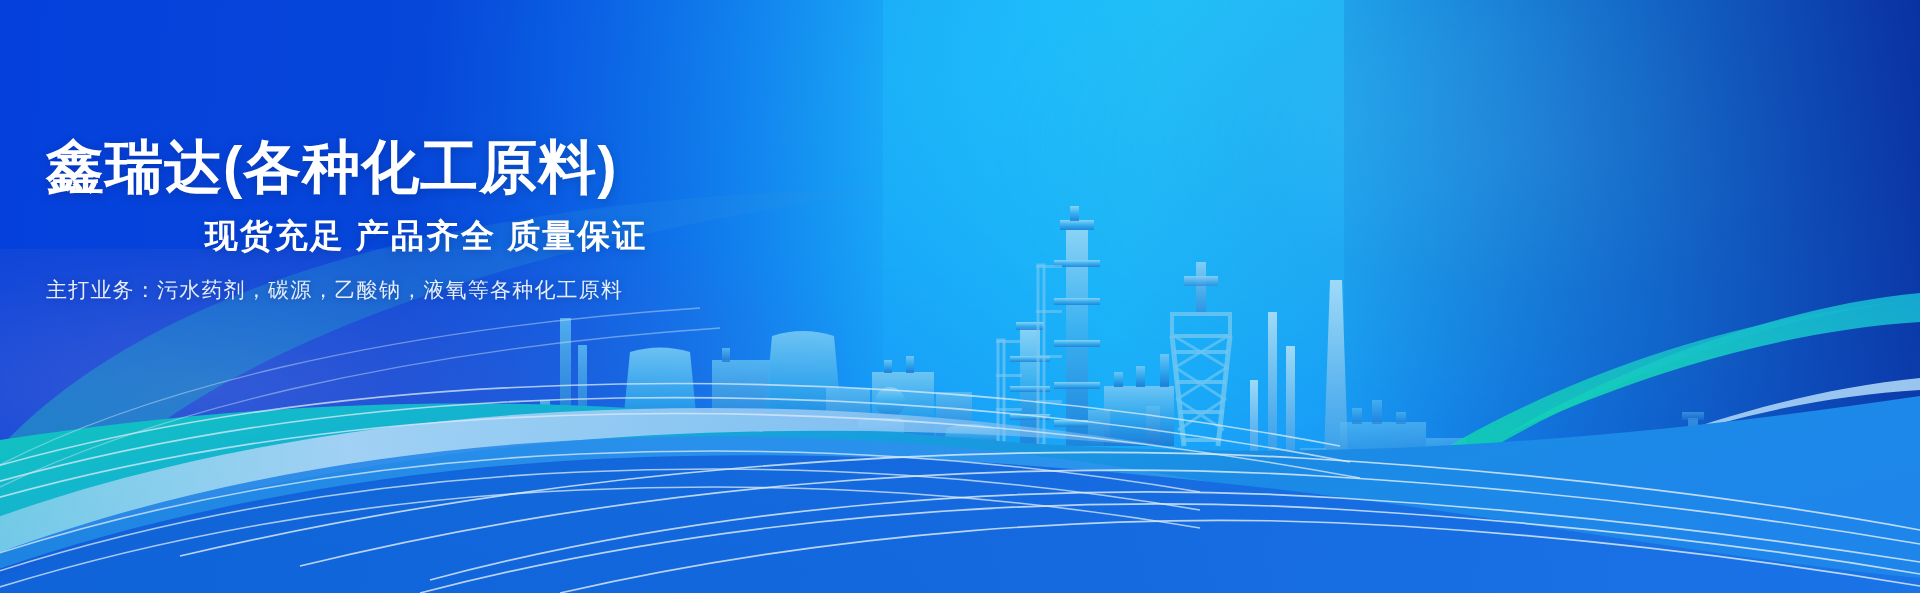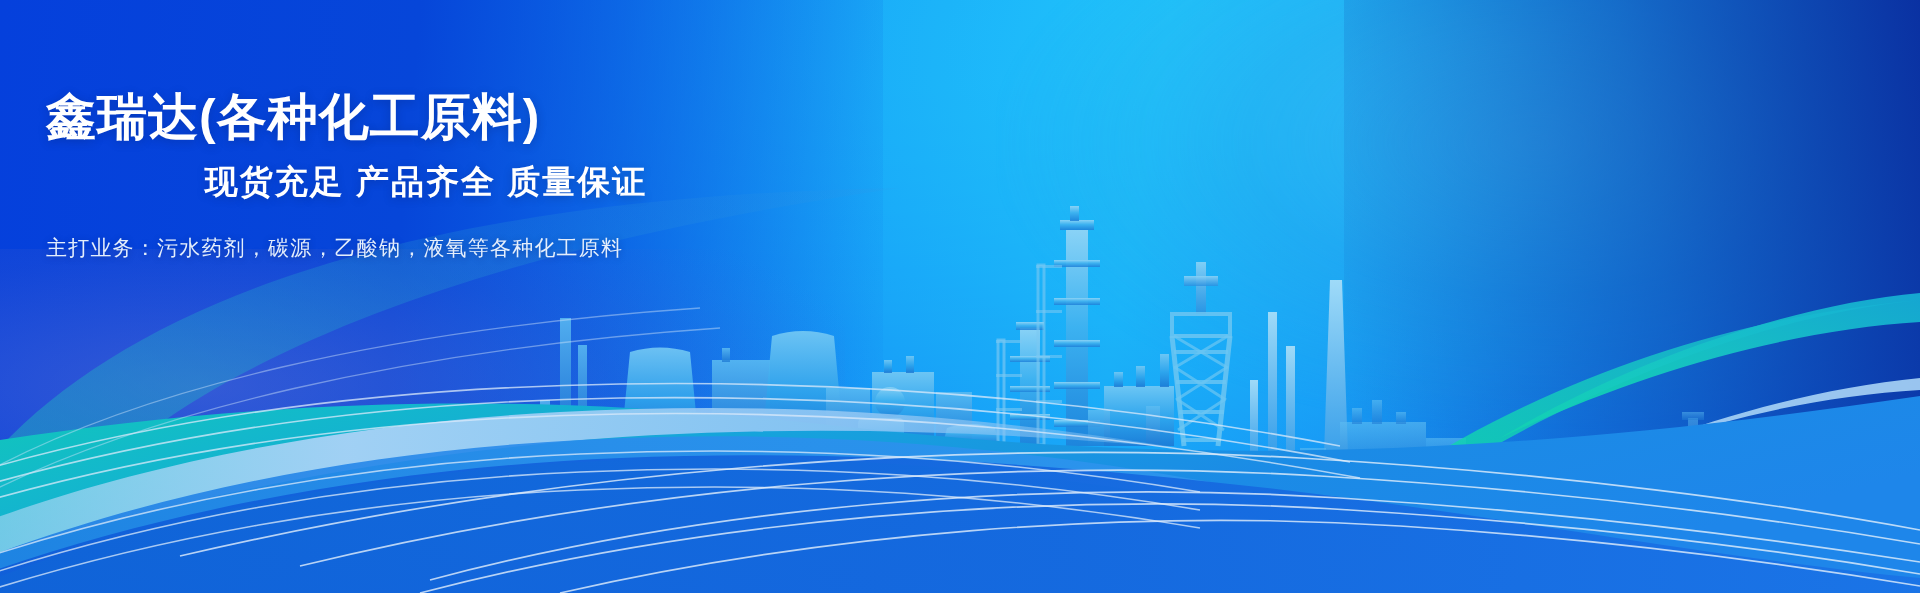--- a/index.html
+++ b/index.html
@@ -48,41 +48,42 @@
   .art { position:absolute; inset:0; width:1920px; height:593px; display:block; }
 
   
   .copy {
     position:absolute;
     left:46px; top:88px;
     width:760px;
     z-index:40;
   }
   .title {
-    font-size:50px;
+    font-size:58px;
     line-height:1.16;
     font-weight:bold;
     color:#ffffff;
     letter-spacing:1px;
     white-space:nowrap;
     text-shadow:0 2px 10px rgba(2,30,95,0.30);
+    margin-top:45px;
   }
   .subtitle {
     margin-top:16px;
     font-size:33px;
     line-height:1.2;
     font-weight:bold;
     color:#ffffff;
     letter-spacing:2px;
     white-space:nowrap;
     text-shadow:0 2px 8px rgba(2,30,95,0.28);
     text-align:center;
   }
   .tagline {
-    margin-top:32px;
+    margin-top:20px;
     font-size:21px;
     line-height:1.3;
     font-weight:normal;
     color:#e4eefc;
     letter-spacing:1.2px;
     white-space:nowrap;
     text-shadow:0 1px 6px rgba(2,30,95,0.35);
   }
 </style>
 </head>

